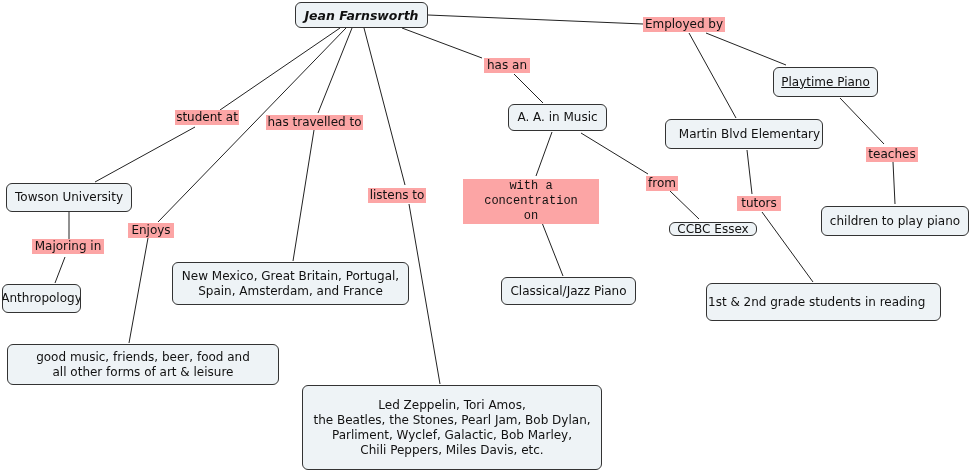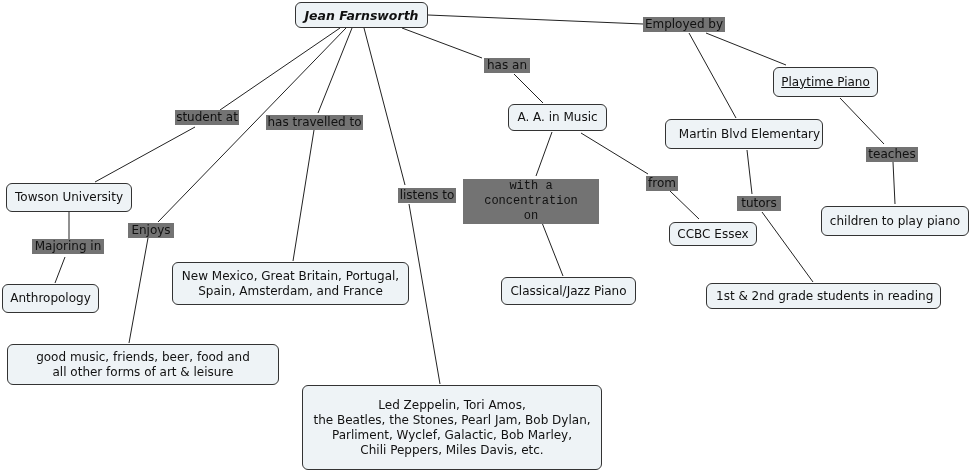--- a/index.html
+++ b/index.html
@@ -5,21 +5,21 @@
   html, body { margin:0; padding:0; background:#ffffff; }
   body { width:970px; height:472px; position:relative; overflow:hidden;
          font-family:"DejaVu Sans", sans-serif; font-size:12px; color:#111; }
   svg.links { position:absolute; left:0; top:0; width:970px; height:472px; }
   svg.links line { stroke:#222; stroke-width:1; }
   .concept { position:absolute; box-sizing:border-box; background:#eef3f6;
              border:1px solid #333; border-radius:6px; text-align:center;
              line-height:15px; white-space:pre-line; display:flex;
              align-items:center; justify-content:center; overflow:hidden; cursor:pointer; }
   .concept.root { font-weight:bold; font-style:italic; font-size:12.5px; }
-  .link-label { position:absolute; background:#737373; text-align:center;
+  .link-label { position:absolute; background:#fca5a5; text-align:center;
                 line-height:15px; white-space:pre-line; overflow:hidden; }
 </style>
 </head>
 <body>
 
 <svg class="links">
   <line x1="340" y1="28" x2="220" y2="110"></line>
   <line x1="195" y1="127" x2="95" y2="182"></line>
   <line x1="69" y1="212" x2="69" y2="240"></line>
   <line x1="65" y1="257" x2="55" y2="283"></line>
@@ -41,39 +41,39 @@
   <line x1="747" y1="150" x2="752" y2="194"></line>
   <line x1="762" y1="212" x2="813" y2="282"></line>
   <line x1="840" y1="98" x2="884" y2="144"></line>
   <line x1="893" y1="162" x2="895" y2="204"></line>
 </svg>
 
 <div class="link-label" style="left:175px;top:110px;width:64px;">student at</div>
 <div class="link-label" style="left:32px;top:239px;width:72px;">Majoring in</div>
 <div class="link-label" style="left:128px;top:223px;width:46px;">Enjoys</div>
 <div class="link-label" style="left:266px;top:115px;width:97px;">has travelled to</div>
-<div class="link-label" style="left:398px;top:188px;width:58px;">listens to</div>
+<div class="link-label" style="left:368px;top:188px;width:58px;">listens to</div>
 <div class="link-label" style="left:484px;top:58px;width:46px;">has an</div>
 <div class="link-label" style="left:463px;top:179px;width:136px;font-family:Liberation Mono, monospace;">with a concentration
 on</div>
 <div class="link-label" style="left:646px;top:176px;width:32px;">from</div>
 <div class="link-label" style="left:643px;top:17px;width:82px;">Employed by</div>
 <div class="link-label" style="left:737px;top:196px;width:44px;">tutors</div>
 <div class="link-label" style="left:866px;top:147px;width:52px;">teaches</div>
 
 <div class="concept root" style="left:295px;top:2px;width:133px;height:26px;">Jean Farnsworth</div>
 <div class="concept" style="left:6px;top:183px;width:126px;height:29px;">Towson University</div>
-<div class="concept" style="left:2px;top:284px;width:97px;height:29px;">Anthropology</div>
+<div class="concept" style="left:2px;top:284px;width:79px;height:29px;">Anthropology</div>
 <div class="concept" style="left:7px;top:344px;width:272px;height:41px;">good music, friends, beer, food and
 all other forms of art &amp; leisure</div>
 <div class="concept" style="left:172px;top:262px;width:237px;height:43px;">New Mexico, Great Britain, Portugal,
 Spain, Amsterdam, and France</div>
 <div class="concept" style="left:302px;top:385px;width:300px;height:85px;">Led Zeppelin, Tori Amos,
 the Beatles, the Stones, Pearl Jam, Bob Dylan,
 Parliment, Wyclef, Galactic, Bob Marley,
 Chili Peppers, Miles Davis, etc.</div>
 <div class="concept" style="left:508px;top:104px;width:99px;height:27px;">A. A. in Music</div>
 <div class="concept" style="left:501px;top:277px;width:135px;height:28px;">Classical/Jazz Piano</div>
-<div class="concept" style="left:669px;top:222px;width:88px;height:24px;">CCBC Essex</div>
+<div class="concept" style="left:669px;top:222px;width:88px;height:14px;">CCBC Essex</div>
 <div class="concept" style="left:665px;top:119px;width:158px;height:30px;padding-left:11px;">Martin Blvd Elementary</div>
 <div class="concept" style="left:773px;top:67px;width:105px;height:30px;text-decoration:underline;">Playtime Piano</div>
 <div class="concept" style="left:821px;top:206px;width:148px;height:30px;">children to play piano</div>
-<div class="concept" style="left:706px;top:283px;width:235px;height:26px;justify-content:flex-start;padding-left:9px;">1st &amp; 2nd grade students in reading</div>
+<div class="concept" style="left:706px;top:283px;width:235px;height:38px;justify-content:flex-start;padding-left:1px;">1st &amp; 2nd grade students in reading</div>
 
 </body></html>

